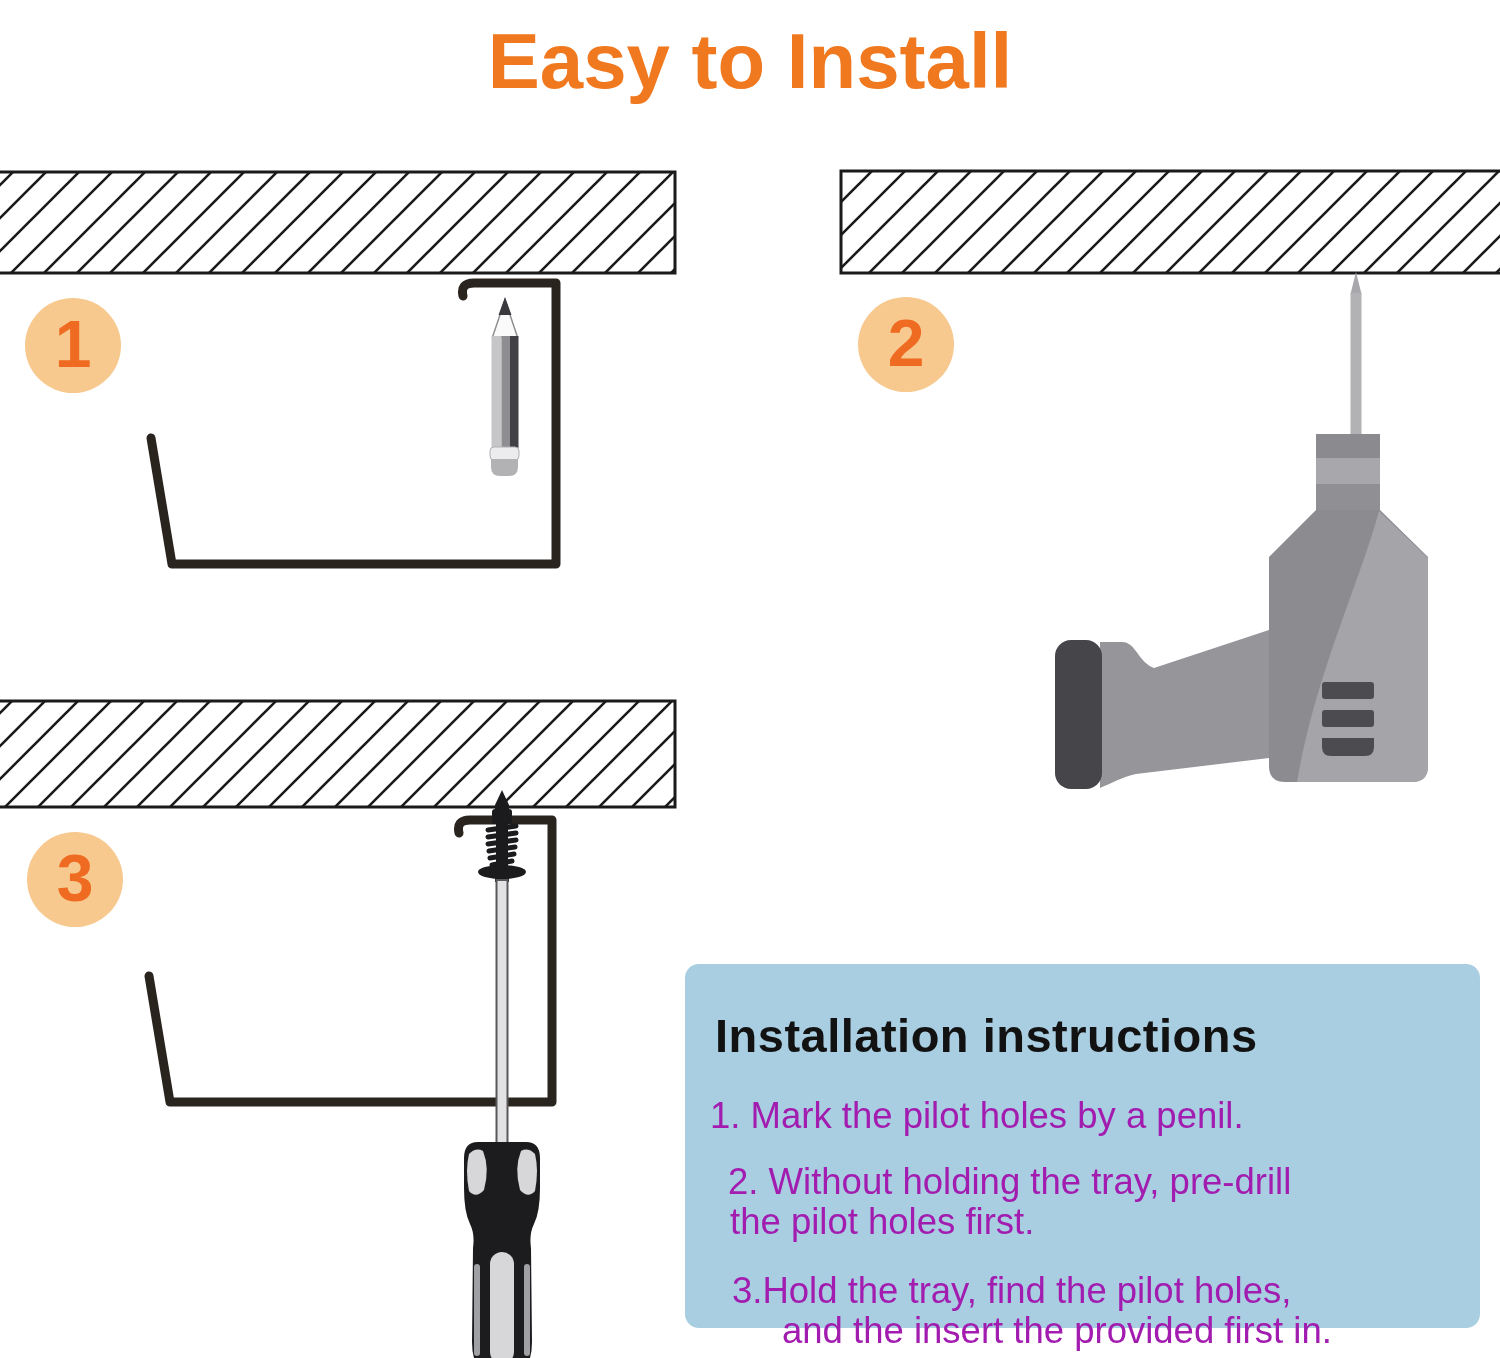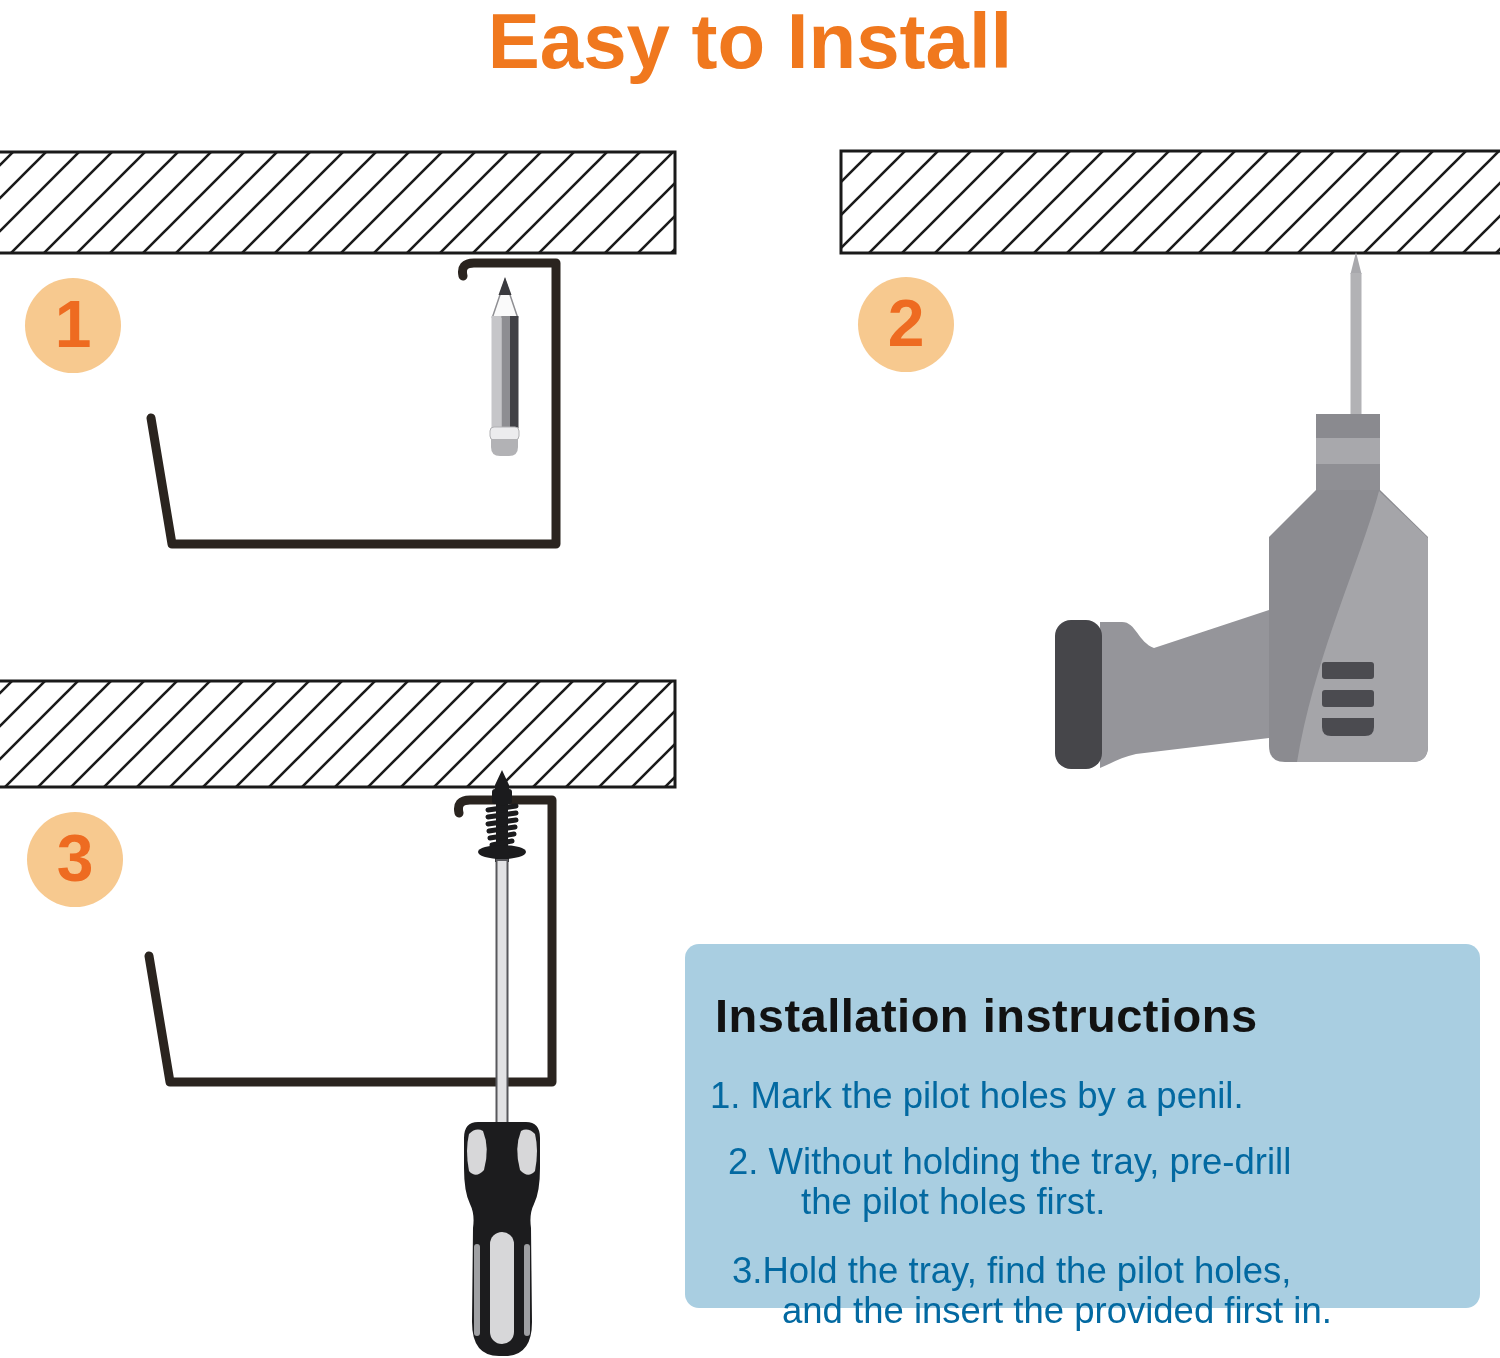--- a/index.html
+++ b/index.html
@@ -1,42 +1,42 @@
 <!DOCTYPE html>
 <html style="--title-orange: #F0781E; --badge-fill: #F7C98F; --badge-number: #EE6B21; --panel-blue: #A9CEE1;"><head>
 <meta charset="utf-8">
 <style>
   html,body{margin:0;padding:0;background:#ffffff;}
   body{width:1500px;height:1358px;position:relative;overflow:hidden;
        font-family:"Liberation Sans", sans-serif;color:#161616;}
-  .page{position:absolute;inset:0;}
+  .page{position:absolute;inset:0;margin-top:20px;}
   .title{position:absolute;top:-4px;left:0;width:100%;margin:0;
          text-align:center;font-size:78px;font-weight:bold;letter-spacing:0px;
          color:var(--title-orange,#F0781E);}
   .canvas{position:absolute;top:0;left:0;width:1500px;height:1358px;}
   .badge{position:absolute;width:96px;height:95px;border-radius:50%;
          background:var(--badge-fill,#F7C98F);display:flex;align-items:center;
          justify-content:center;}
   .badge span{font-size:66px;font-weight:bold;color:var(--badge-number,#EE6B21);
          line-height:1;transform:translateY(-2px);}
   .badge1{left:25px;top:278px;}
   .badge2{left:858px;top:277px;}
   .badge3{left:27px;top:812px;}
   .panel{position:absolute;left:685px;top:944px;width:795px;height:364px;
          background:var(--panel-blue,#A9CEE1);border-radius:14px;}
   .panel h2{margin:44px 0 0 30px;font-size:47px;font-weight:bold;
             letter-spacing:0.5px;color:#121212;}
-  .item{font-size:36.5px;line-height:40px;color:#0369a1;}
+  .item{font-size:36.5px;line-height:40px;color:#a21caf;}
   .item div{white-space:nowrap;}
   .item1{margin-top:33px;}
   .item2{margin-top:26px;}
   .item3{margin-top:29px;padding-left:28px;}
   .item1 .line1{padding-left:25px;}
   .item2 .line1{padding-left:43px;}
-  .item2 .line2{padding-left:116px;}
+  .item2 .line2{padding-left:45px;}
   .item3 .line1{padding-left:19px;}
   .item3 .line2{padding-left:69px;}
 </style>
 </head>
 <body>
 
 <div class="page">
 
   <h1 class="title">Easy to Install</h1>
 

